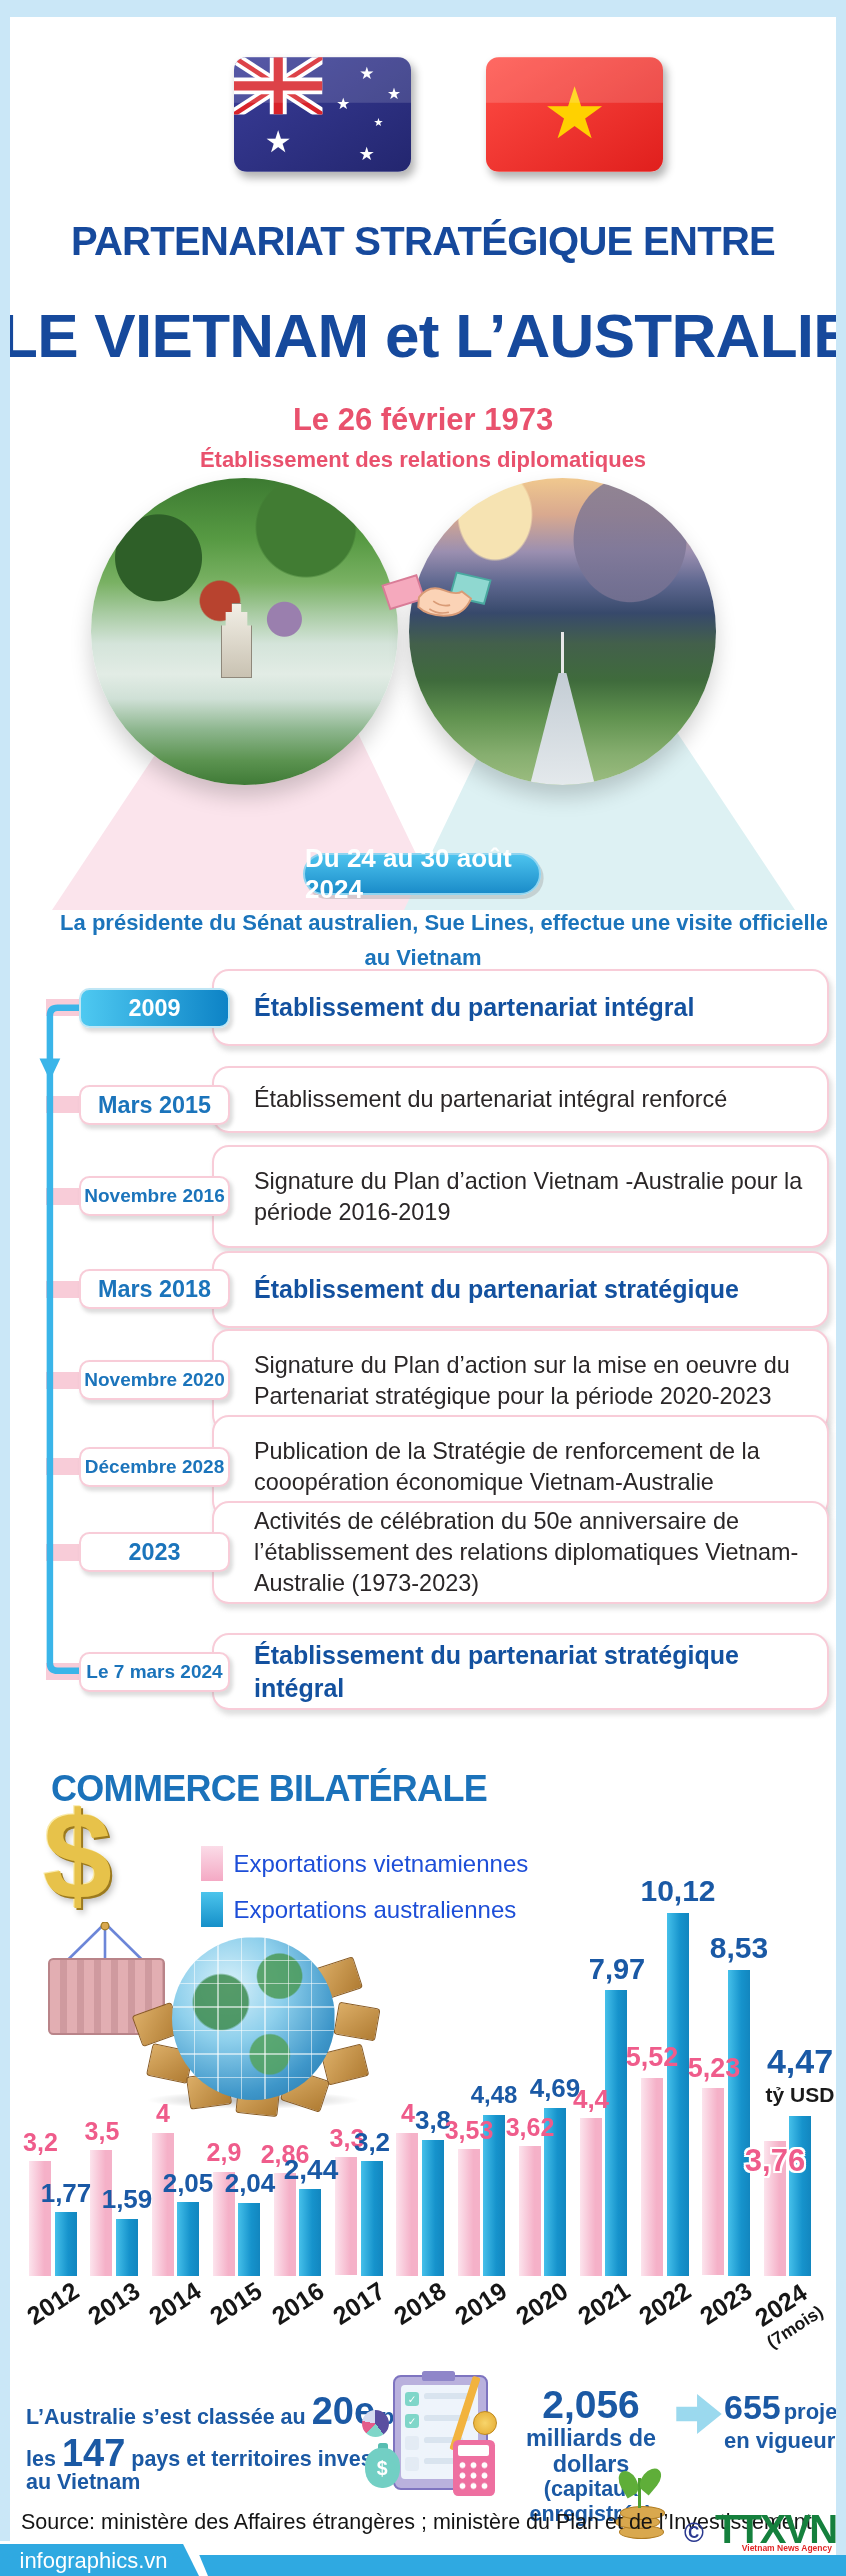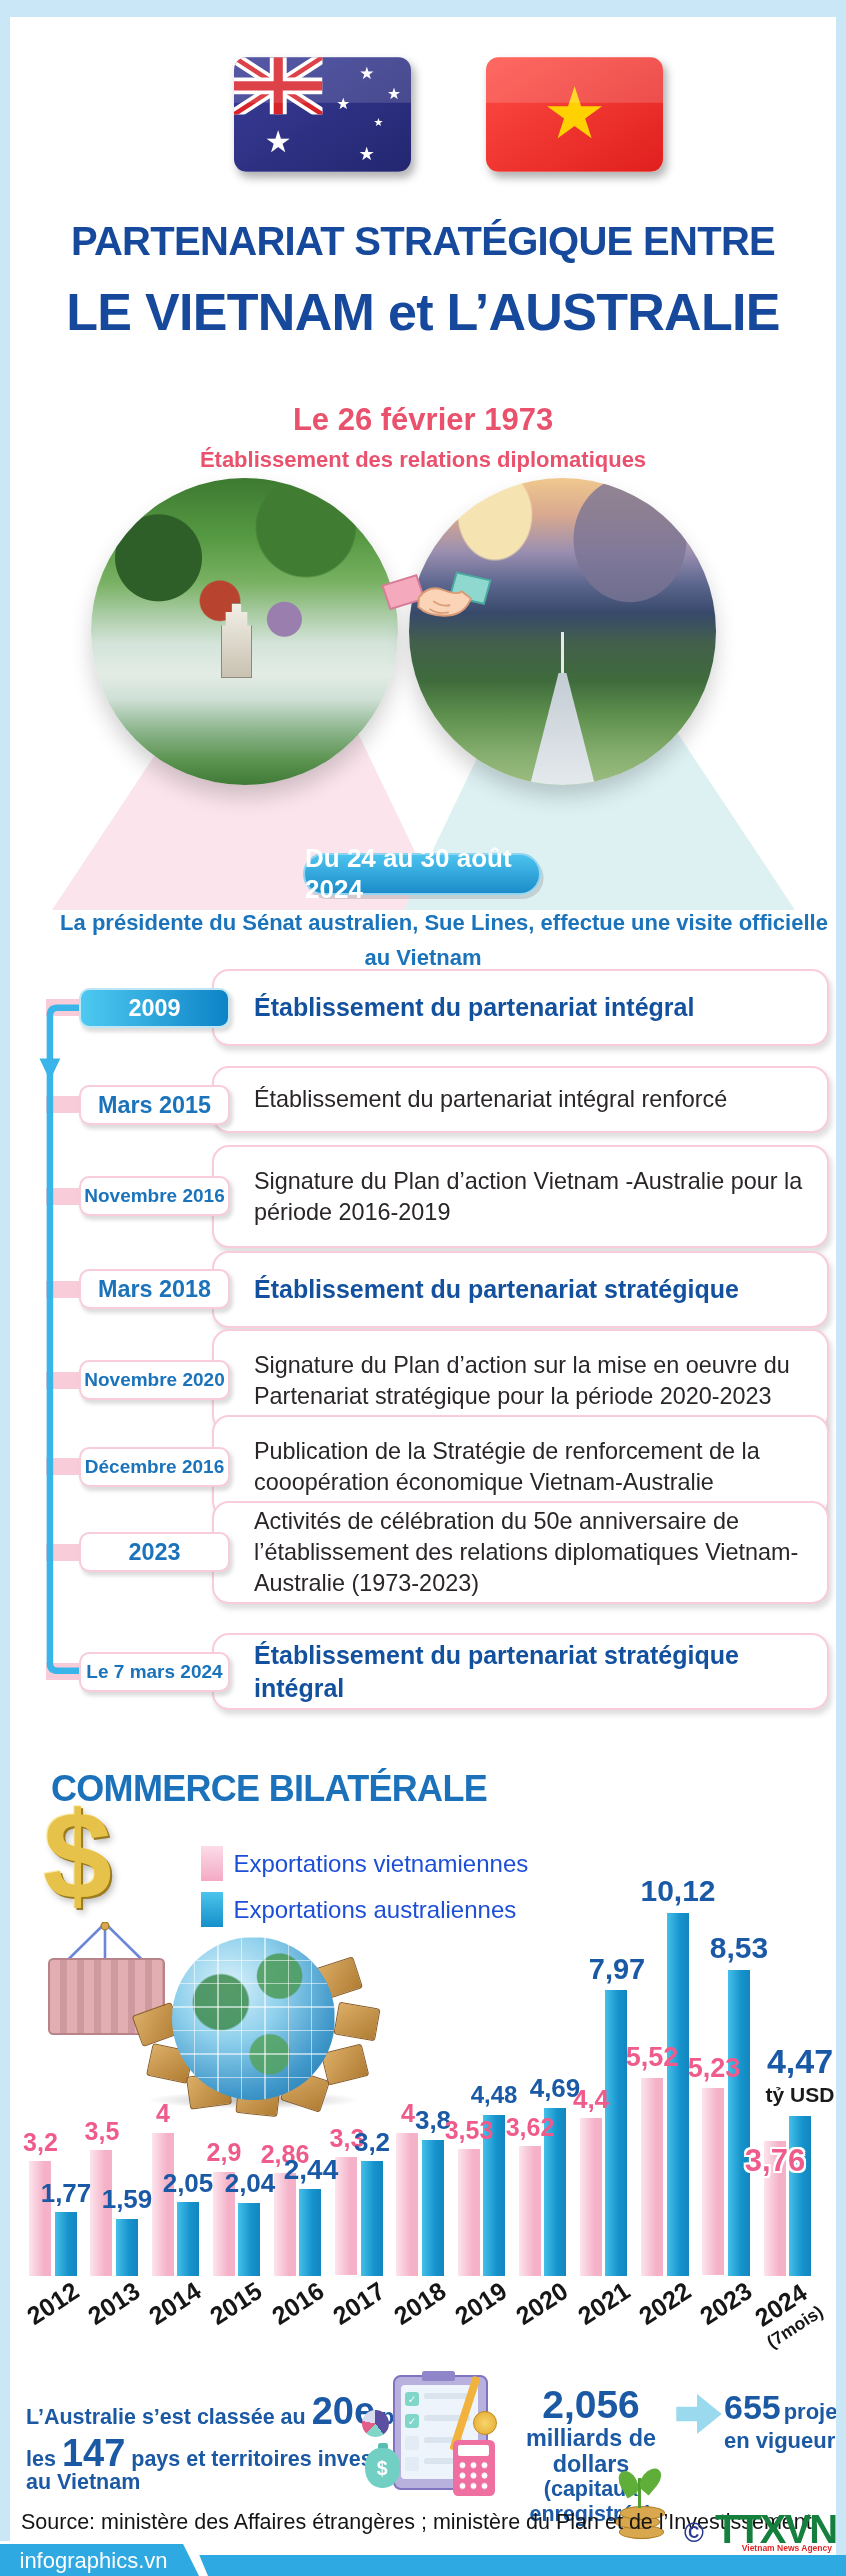--- a/index.html
+++ b/index.html
@@ -8,21 +8,21 @@
   .abs{position:absolute;}
   
   .frame{position:absolute;inset:0;border:10.4px solid #cae7f7;border-top-width:17px;border-bottom:0;
          box-sizing:border-box;pointer-events:none;z-index:40;}
   
   .flag{position:absolute;top:57px;width:177px;height:115px;border-radius:13px;
         box-shadow:3.9px 5.2px 9px rgba(0,0,0,.30), inset 0 0 0 3.3px rgba(255,255,255,.85);overflow:hidden;z-index:2;}
   
   .title{left:0;right:0;text-align:center;color:#16499c;font-weight:700;white-space:nowrap;letter-spacing:-0.7px;}
   #title1{top:219px;font-size:40px;}
-  #title2{top:282px;font-size:52px;}
+  #title2{top:300px;font-size:62px;}
   .dip{left:0;right:0;text-align:center;color:#e9516d;}
   #dip-date{top:402px;font-size:31px;font-weight:700;}
   #dip-label{top:447px;font-size:22px;font-weight:600;}
   
   .petal{position:absolute;top:565px;width:391px;height:345px;z-index:0;}
   #petal-pink{left:52px;background:#fbe4ec;clip-path:polygon(58% 1%,0% 100%,100% 100%);}
   #petal-teal{left:404px;background:#ddf1f3;clip-path:polygon(42% 1%,0% 100%,100% 100%);}
   
   .photo{position:absolute;top:478px;width:307px;height:307px;border-radius:50%;overflow:hidden;
          box-shadow:0 11.7px 21px rgba(0,0,0,.18);z-index:1;}
@@ -255,21 +255,21 @@
       <div class="tl-pill" style="top: 1269px; font-size: 23.4px;">Mars 2018</div>
       <div class="tl-conn" style="top: 1372px;"></div>
       <div class="tl-box" style="top: 1329px; height: 103px;">
         <div class="tl-text">Signature du Plan d’action sur la mise en oeuvre du Partenariat stratégique pour la période 2020-2023</div>
       </div>
       <div class="tl-pill" style="top: 1360px; font-size: 19px;">Novembre 2020</div>
       <div class="tl-conn" style="top: 1458px;"></div>
       <div class="tl-box" style="top: 1415px; height: 103px;">
         <div class="tl-text">Publication de la Stratégie de renforcement de la cooopération économique Vietnam-Australie</div>
       </div>
-      <div class="tl-pill" style="top: 1447px; font-size: 19px;">Décembre 2016</div>
+      <div class="tl-pill" style="top: 1447px; font-size: 19px;">Décembre 2028</div>
       <div class="tl-conn" style="top: 1544px;"></div>
       <div class="tl-box" style="top: 1501px; height: 103px;">
         <div class="tl-text">Activités de célébration du 50e anniversaire de l’établissement des relations diplomatiques Vietnam-Australie (1973-2023)</div>
       </div>
       <div class="tl-pill" style="top: 1532px; font-size: 23.4px;">2023</div>
       <div class="tl-conn" style="top: 1663px;"></div>
       <div class="tl-box" style="top: 1633px; height: 77px;">
         <div class="tl-text blue">Établissement du partenariat stratégique intégral</div>
       </div>
       <div class="tl-pill" style="top: 1652px; font-size: 19px;">Le 7 mars 2024</div>

